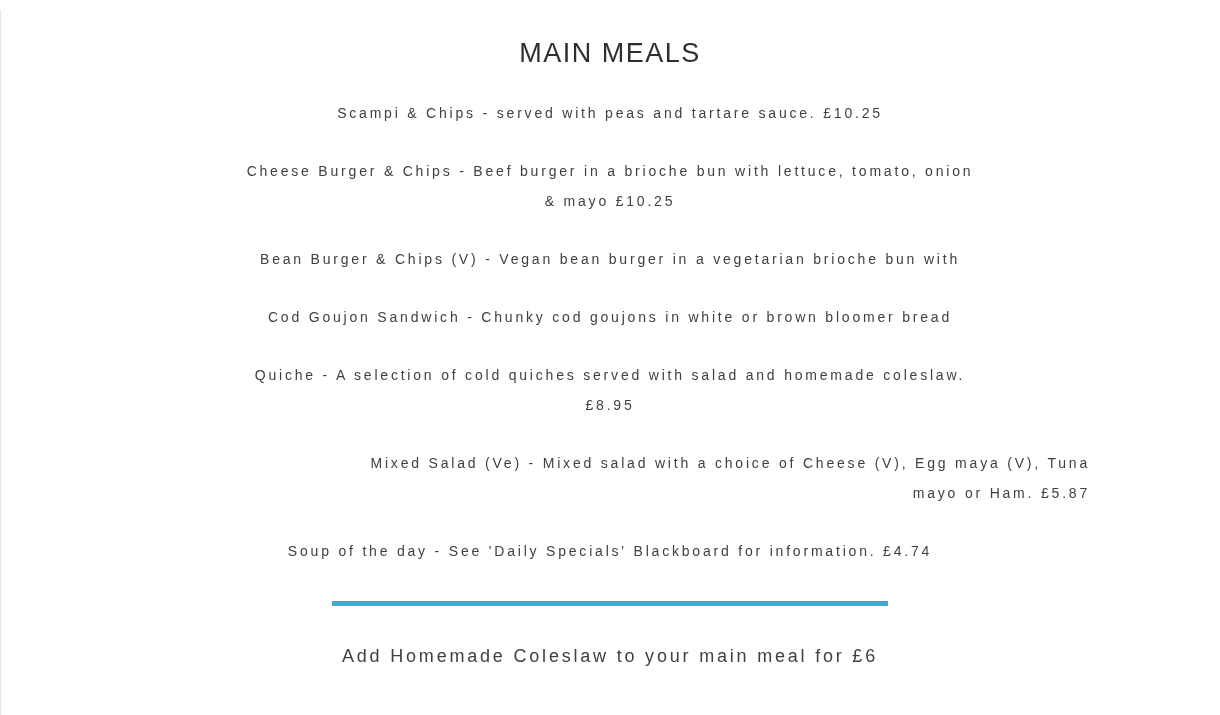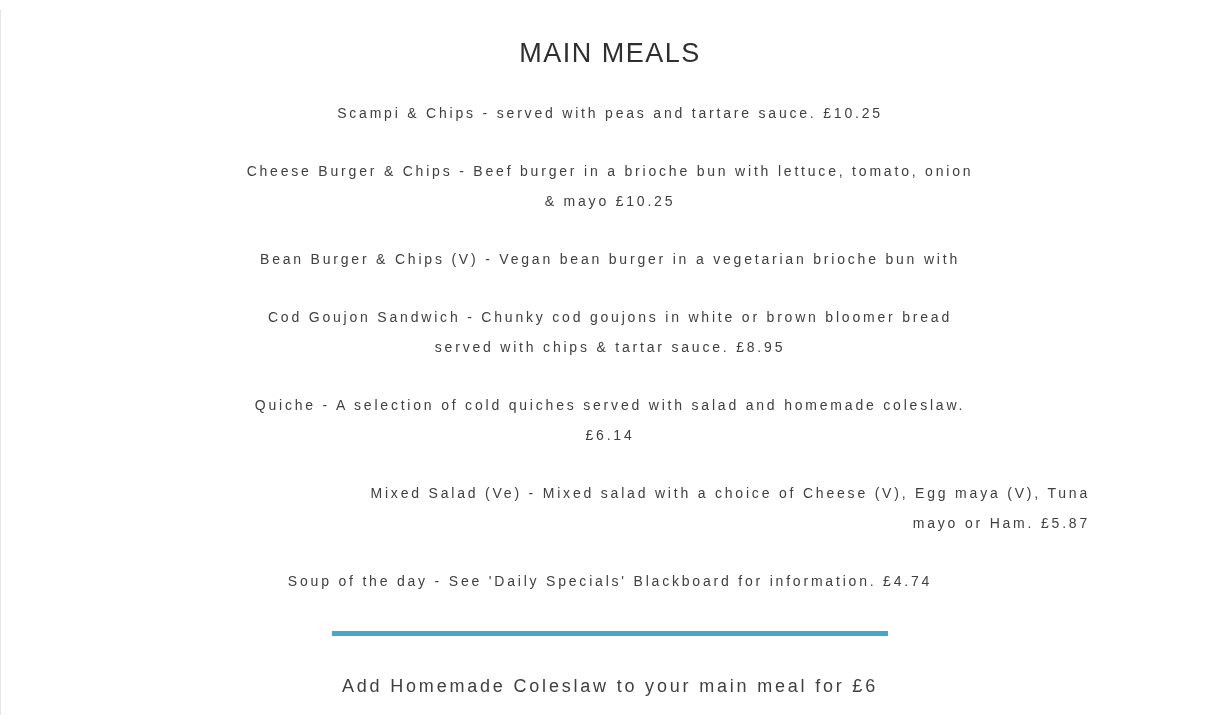--- a/index.html
+++ b/index.html
@@ -80,25 +80,24 @@
       </p>
       <p class="menu-item" style="color: rgb(64, 64, 64);">
         <span class="menu-item-line">Cheese Burger &amp; Chips - Beef burger in a brioche bun with lettuce, tomato, onion</span>
         <span class="menu-item-line">&amp; mayo £10.25</span>
       </p>
       <p class="menu-item" style="color: rgb(64, 64, 64);">
         <span class="menu-item-line">Bean Burger &amp; Chips (V) - Vegan bean burger in a vegetarian brioche bun with</span>
       </p>
       <p class="menu-item" style="color: rgb(64, 64, 64);">
         <span class="menu-item-line">Cod Goujon Sandwich - Chunky cod goujons in white or brown bloomer bread</span>
-        <span class="menu-item-line">served with chips &amp; tartar sauce. £8.95</span>
       </p>
       <p class="menu-item" style="color: rgb(64, 64, 64);">
         <span class="menu-item-line">Quiche - A selection of cold quiches served with salad and homemade coleslaw.</span>
-        <span class="menu-item-line">£6.14</span>
+        <span class="menu-item-line">£8.95</span>
       </p>
       <p class="menu-item" style="color: rgb(64, 64, 64); text-align: right;">
         <span class="menu-item-line">Mixed Salad (Ve) - Mixed salad with a choice of Cheese (V), Egg maya (V), Tuna</span>
         <span class="menu-item-line">mayo or Ham. £5.87</span>
       </p>
       <p class="menu-item" style="color: rgb(64, 64, 64);">
         <span class="menu-item-line">Soup of the day - See 'Daily Specials' Blackboard for information. £4.74</span>
       </p>
     </div>
 

